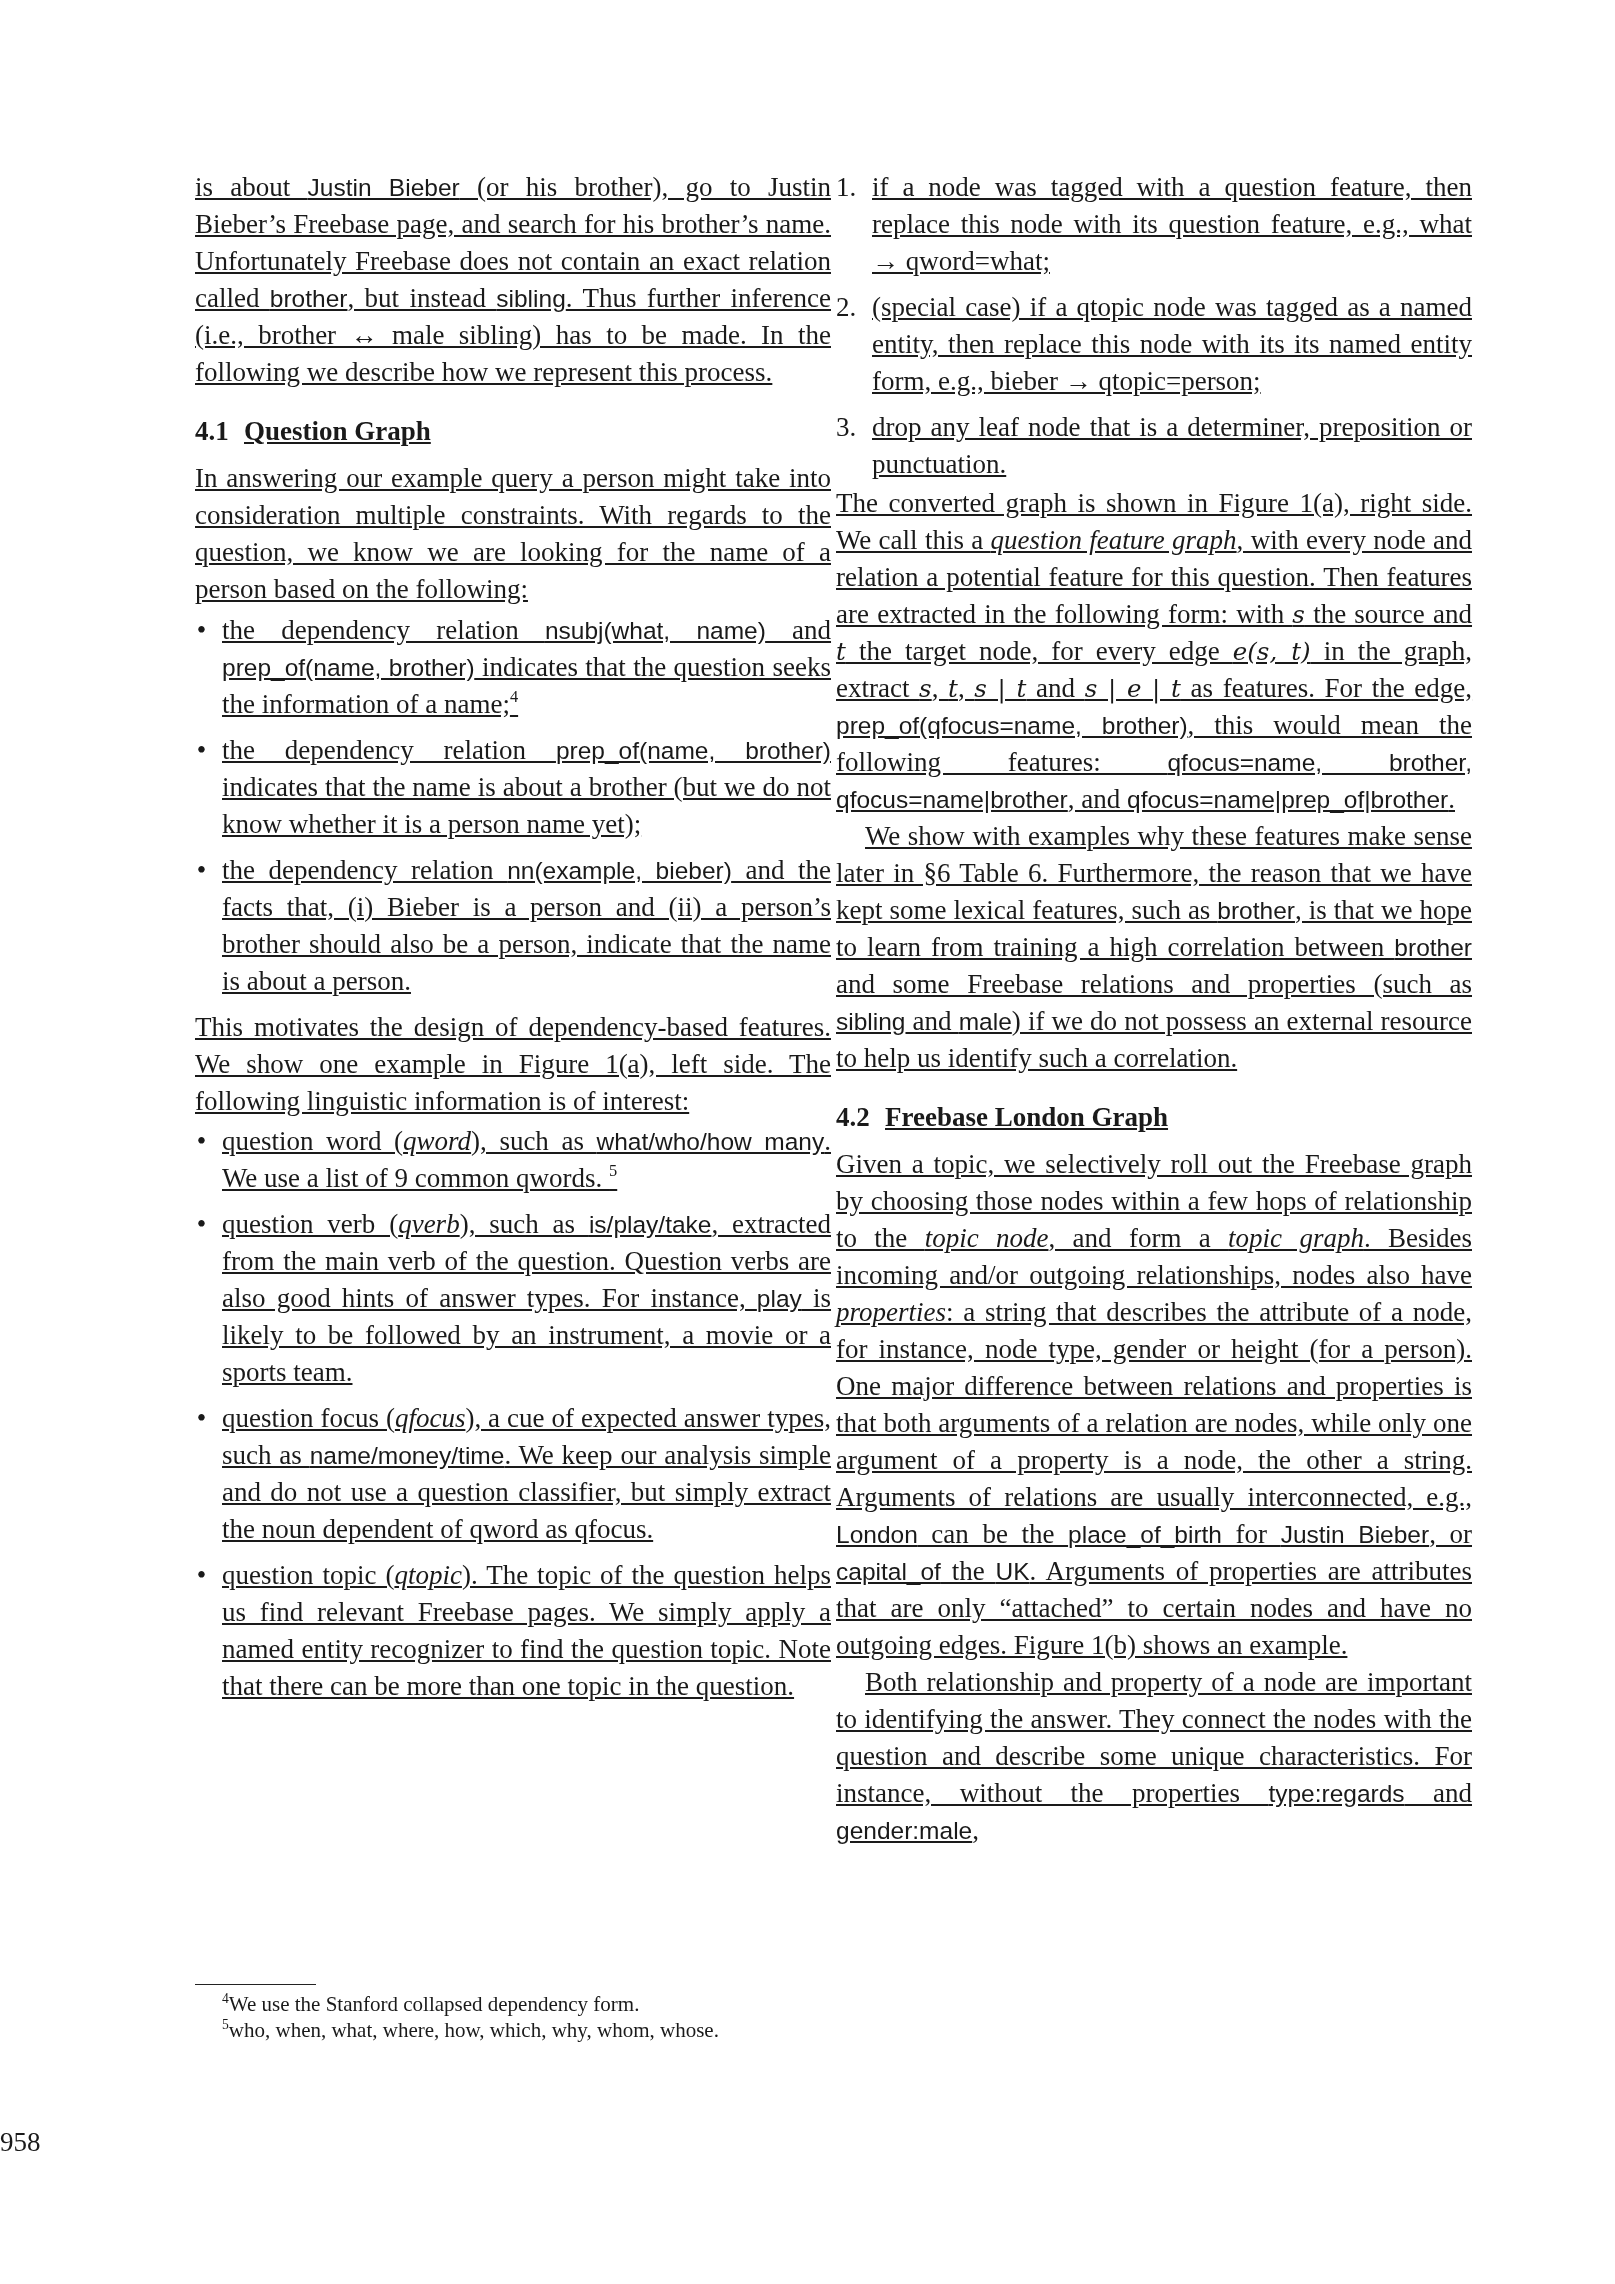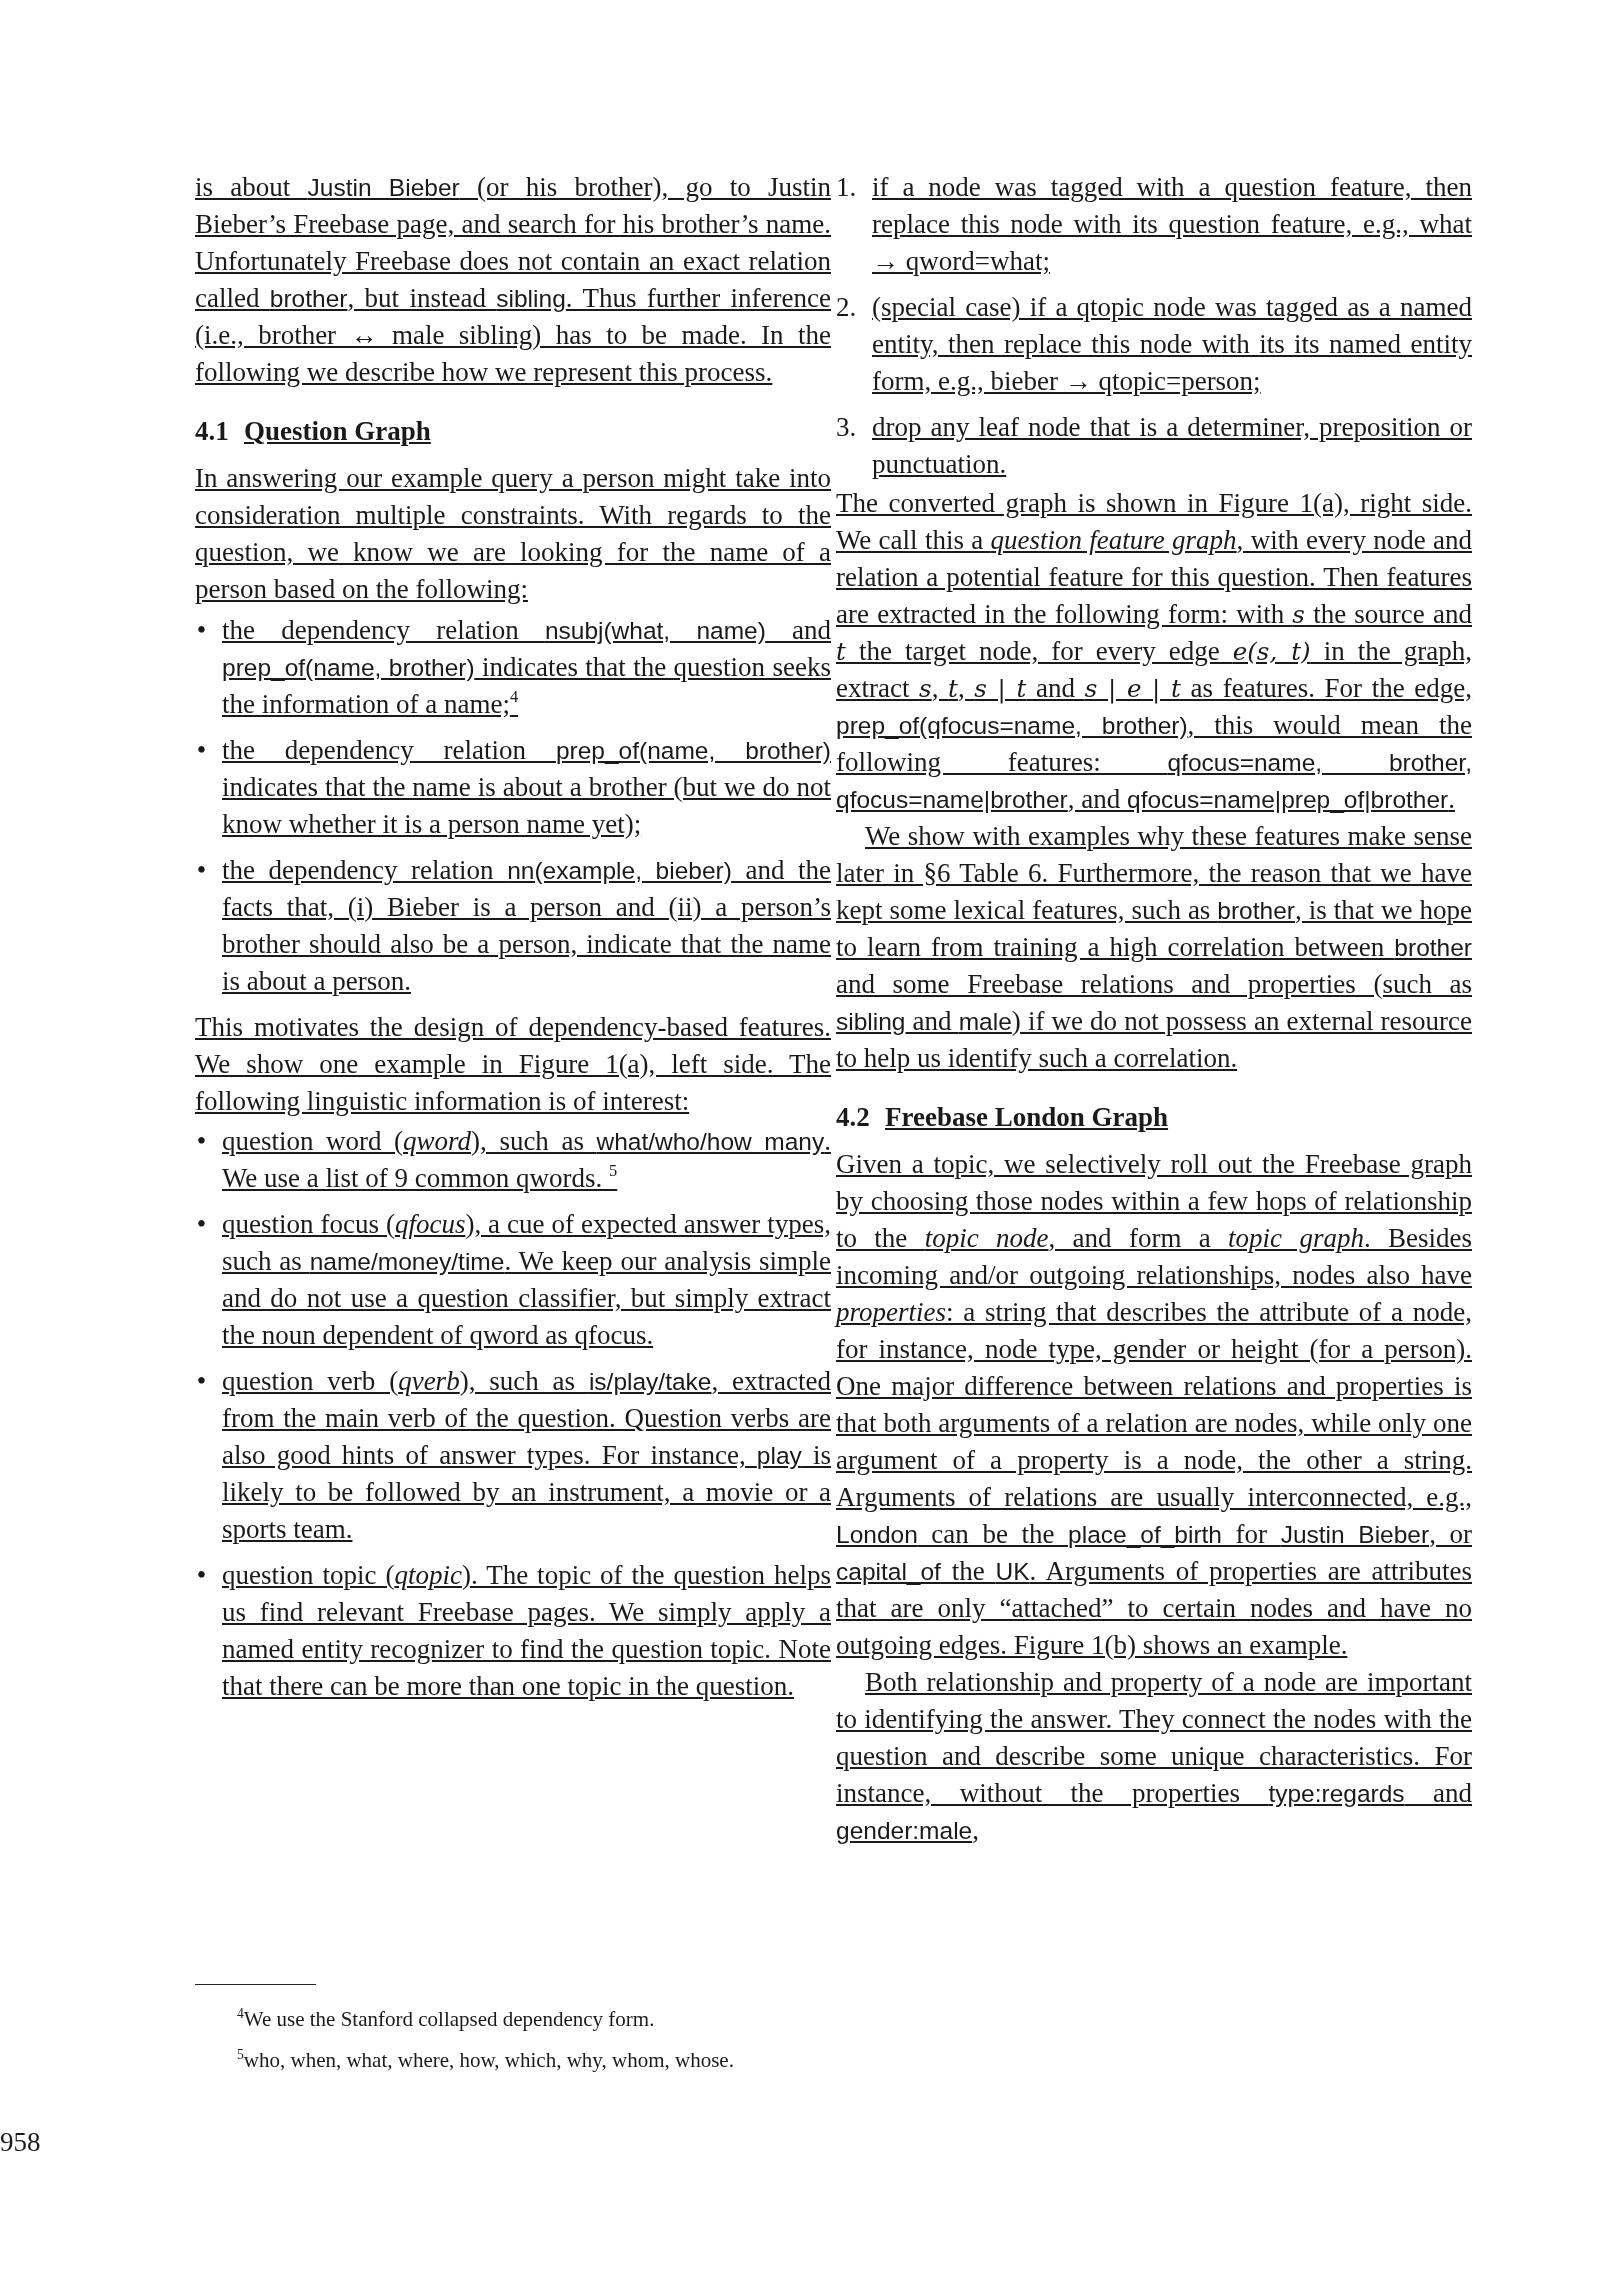--- a/index.html
+++ b/index.html
@@ -17,21 +17,21 @@
   h3.sec .num { display: inline-block; width: 49px; }
   ul.bul { list-style: none; padding: 0; margin: 3.6px 0 3.6px 0; }
   ul.bul li { position: relative; padding-left: 27px; margin-bottom: 9px; }
   ul.bul li::before { content: "•"; position: absolute; left: 1.8px; top: 0; font-size: 27px; }
   ol.steps { list-style: none; padding: 0; margin: 0 0 3.6px 0; }
   ol.steps li { position: relative; padding-left: 36px; margin-bottom: 9px; }
   ol.steps li .n { position: absolute; left: 0; top: 0; }
   sup { font-size: 16.4px; line-height: 0; vertical-align: 11px; }
   .fn-rule { position: absolute; left: 195px; top: 1984px; width: 121px; border-top: 1.4px solid #222; }
   .footnotes { position: absolute; left: 195px; top: 1991px; width: 636px; font-family: "Liberation Serif", serif; font-size: 21px; line-height: 26px; text-align: justify; }
-  .footnotes .fn { text-indent: 27px; margin: 15px; }
+  .footnotes .fn { text-indent: 27px; margin: 0; }
   .footnotes sup { font-size: 13.6px; vertical-align: 8.2px; }
   .pagenum { position: absolute; top: 2127px; left: 0; width: 1616px; font-family: "Liberation Serif", serif; font-size: 27px; }
 </style>
 </head>
 <body>
 
 <div class="page">
 
   <div class="col left">
     <p class="p">is about <span class="sf">Justin Bieber</span> (or his brother), go to Justin Bieber’s Freebase page, and search for his brother’s name. Unfortunately Freebase does not contain an exact relation called <span class="sf">brother</span>, but in­stead <span class="sf">sibling</span>. Thus further inference (i.e., brother ↔ male sibling) has to be made. In the following we describe how we represent this process.</p>
@@ -45,22 +45,22 @@
     <ul class="bul">
       <li>the dependency relation <span class="sf">nsubj(what, name)</span> and <span class="sf">prep_of(name, brother)</span> indicates that the question seeks the information of a name;<sup>4</sup></li>
       <li>the dependency relation <span class="sf">prep_of(name, brother)</span> indicates that the name is about a brother (but we do not know whether it is a person name yet);</li>
       <li>the dependency relation <span class="sf">nn(example, bieber)</span> and the facts that, (i) Bieber is a person and (ii) a person’s brother should also be a person, indi­cate that the name is about a person.</li>
     </ul>
 
     <p class="p">This motivates the design of dependency-based features. We show one example in Figure 1(a), left side. The following linguistic information is of interest:</p>
 
     <ul class="bul">
       <li>question word (<span class="it">qword</span>), such as <span class="sf">what/who/how many</span>. We use a list of 9 common qwords. <sup>5</sup></li>
+      <li>question verb (<span class="it">qverb</span>), such as <span class="sf">is/play/take</span>, ex­tracted from the main verb of the question. Question verbs are also good hints of answer types. For instance, <span class="sf">play</span> is likely to be followed by an instrument, a movie or a sports team.</li>
       <li>question focus (<span class="it">qfocus</span>), a cue of expected an­swer types, such as <span class="sf">name/money/time</span>. We keep our analysis simple and do not use a ques­tion classifier, but simply extract the noun de­pendent of qword as qfocus.</li>
-      <li>question verb (<span class="it">qverb</span>), such as <span class="sf">is/play/take</span>, ex­tracted from the main verb of the question. Question verbs are also good hints of answer types. For instance, <span class="sf">play</span> is likely to be followed by an instrument, a movie or a sports team.</li>
       <li>question topic (<span class="it">qtopic</span>). The topic of the ques­tion helps us find relevant Freebase pages. We simply apply a named entity recognizer to find the question topic. Note that there can be more than one topic in the question.</li>
     </ul>
 
   </div>
 
   <div class="fn-rule"></div>
   <div class="footnotes">
     <p class="fn"><sup>4</sup><span>We use the Stanford collapsed dependency form.</span></p>
     <p class="fn"><sup>5</sup><span>who, when, what, where, how, which, why, whom, whose.</span></p>
   </div>

